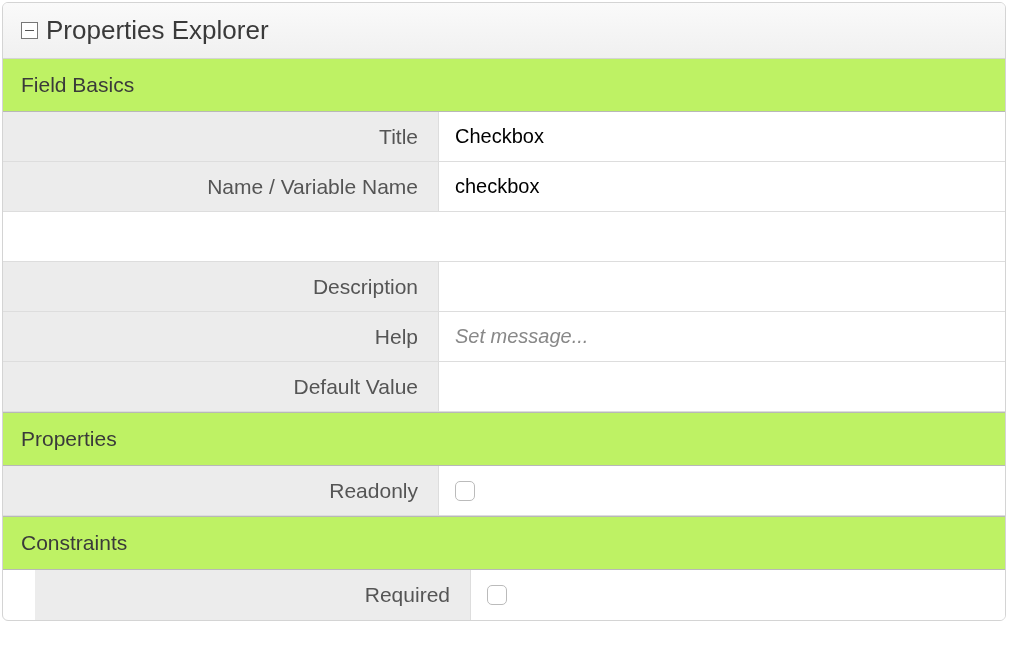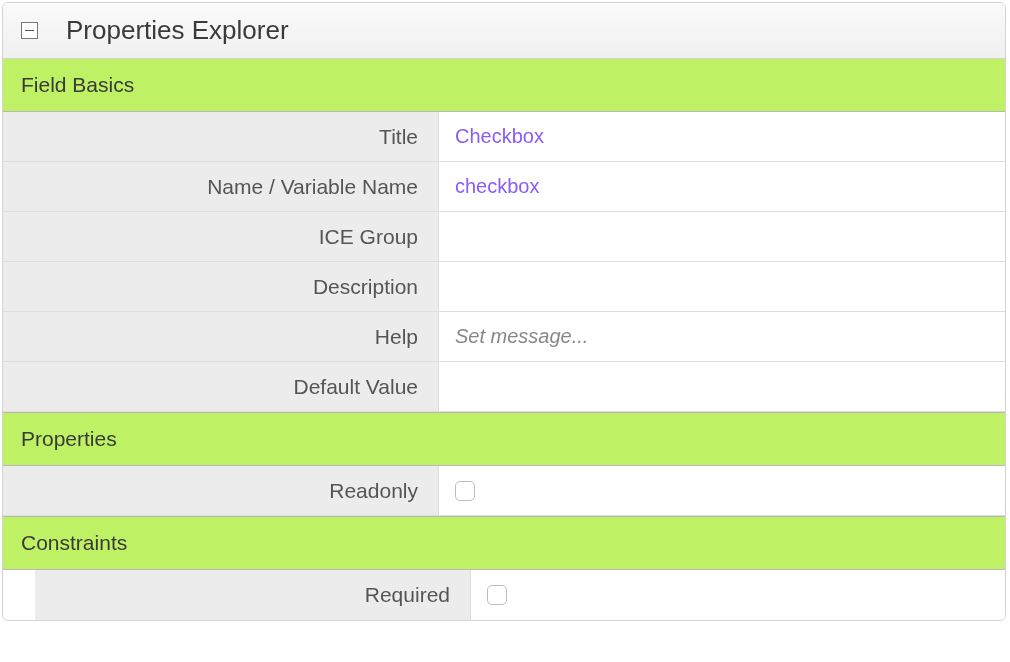--- a/index.html
+++ b/index.html
@@ -19,21 +19,21 @@
       border-radius: 6px;
       overflow: hidden;
       width: 1004px;
     }
     .panel-header {
       background: linear-gradient(to bottom, #fafafa, #f0f0f0);
       border-bottom: 1px solid #d4d4d4;
       padding: 12px 18px;
       display: flex;
       align-items: center;
-      gap: 28px;
+      gap: 8px;
     }
     .collapse-icon {
       display: inline-flex;
       width: 17px;
       height: 17px;
       border: 1px solid #777;
       align-items: center;
       justify-content: center;
       font-size: 14px;
       line-height: 1;
@@ -89,21 +89,21 @@
       padding: 8px 16px;
       display: flex;
       align-items: center;
       background: #fff;
     }
     .row-value input[type="text"] {
       border: none;
       outline: none;
       font-size: 20px;
       width: 100%;
-      color: #8b5cf6;
+      color: #000000;
       font-family: inherit;
       background: transparent;
     }
     .row-value input[type="text"]::placeholder {
       color: #888;
       font-style: italic;
     }
     .row-value input[type="checkbox"] {
       width: 20px;
       height: 20px;
@@ -139,21 +139,20 @@
   </div>
 
   <div class="row">
     <div class="row-label">Name / Variable Name</div>
     <div class="row-value">
       <input type="text" value="checkbox" style="">
     </div>
   </div>
 
   <div class="row">
-    <div class="row-label">ICE Group</div>
     <div class="row-value">
       <input type="text" value="" style="">
     </div>
   </div>
 
   <div class="row">
     <div class="row-label">Description</div>
     <div class="row-value">
       <input type="text" value="" style="">
     </div>

